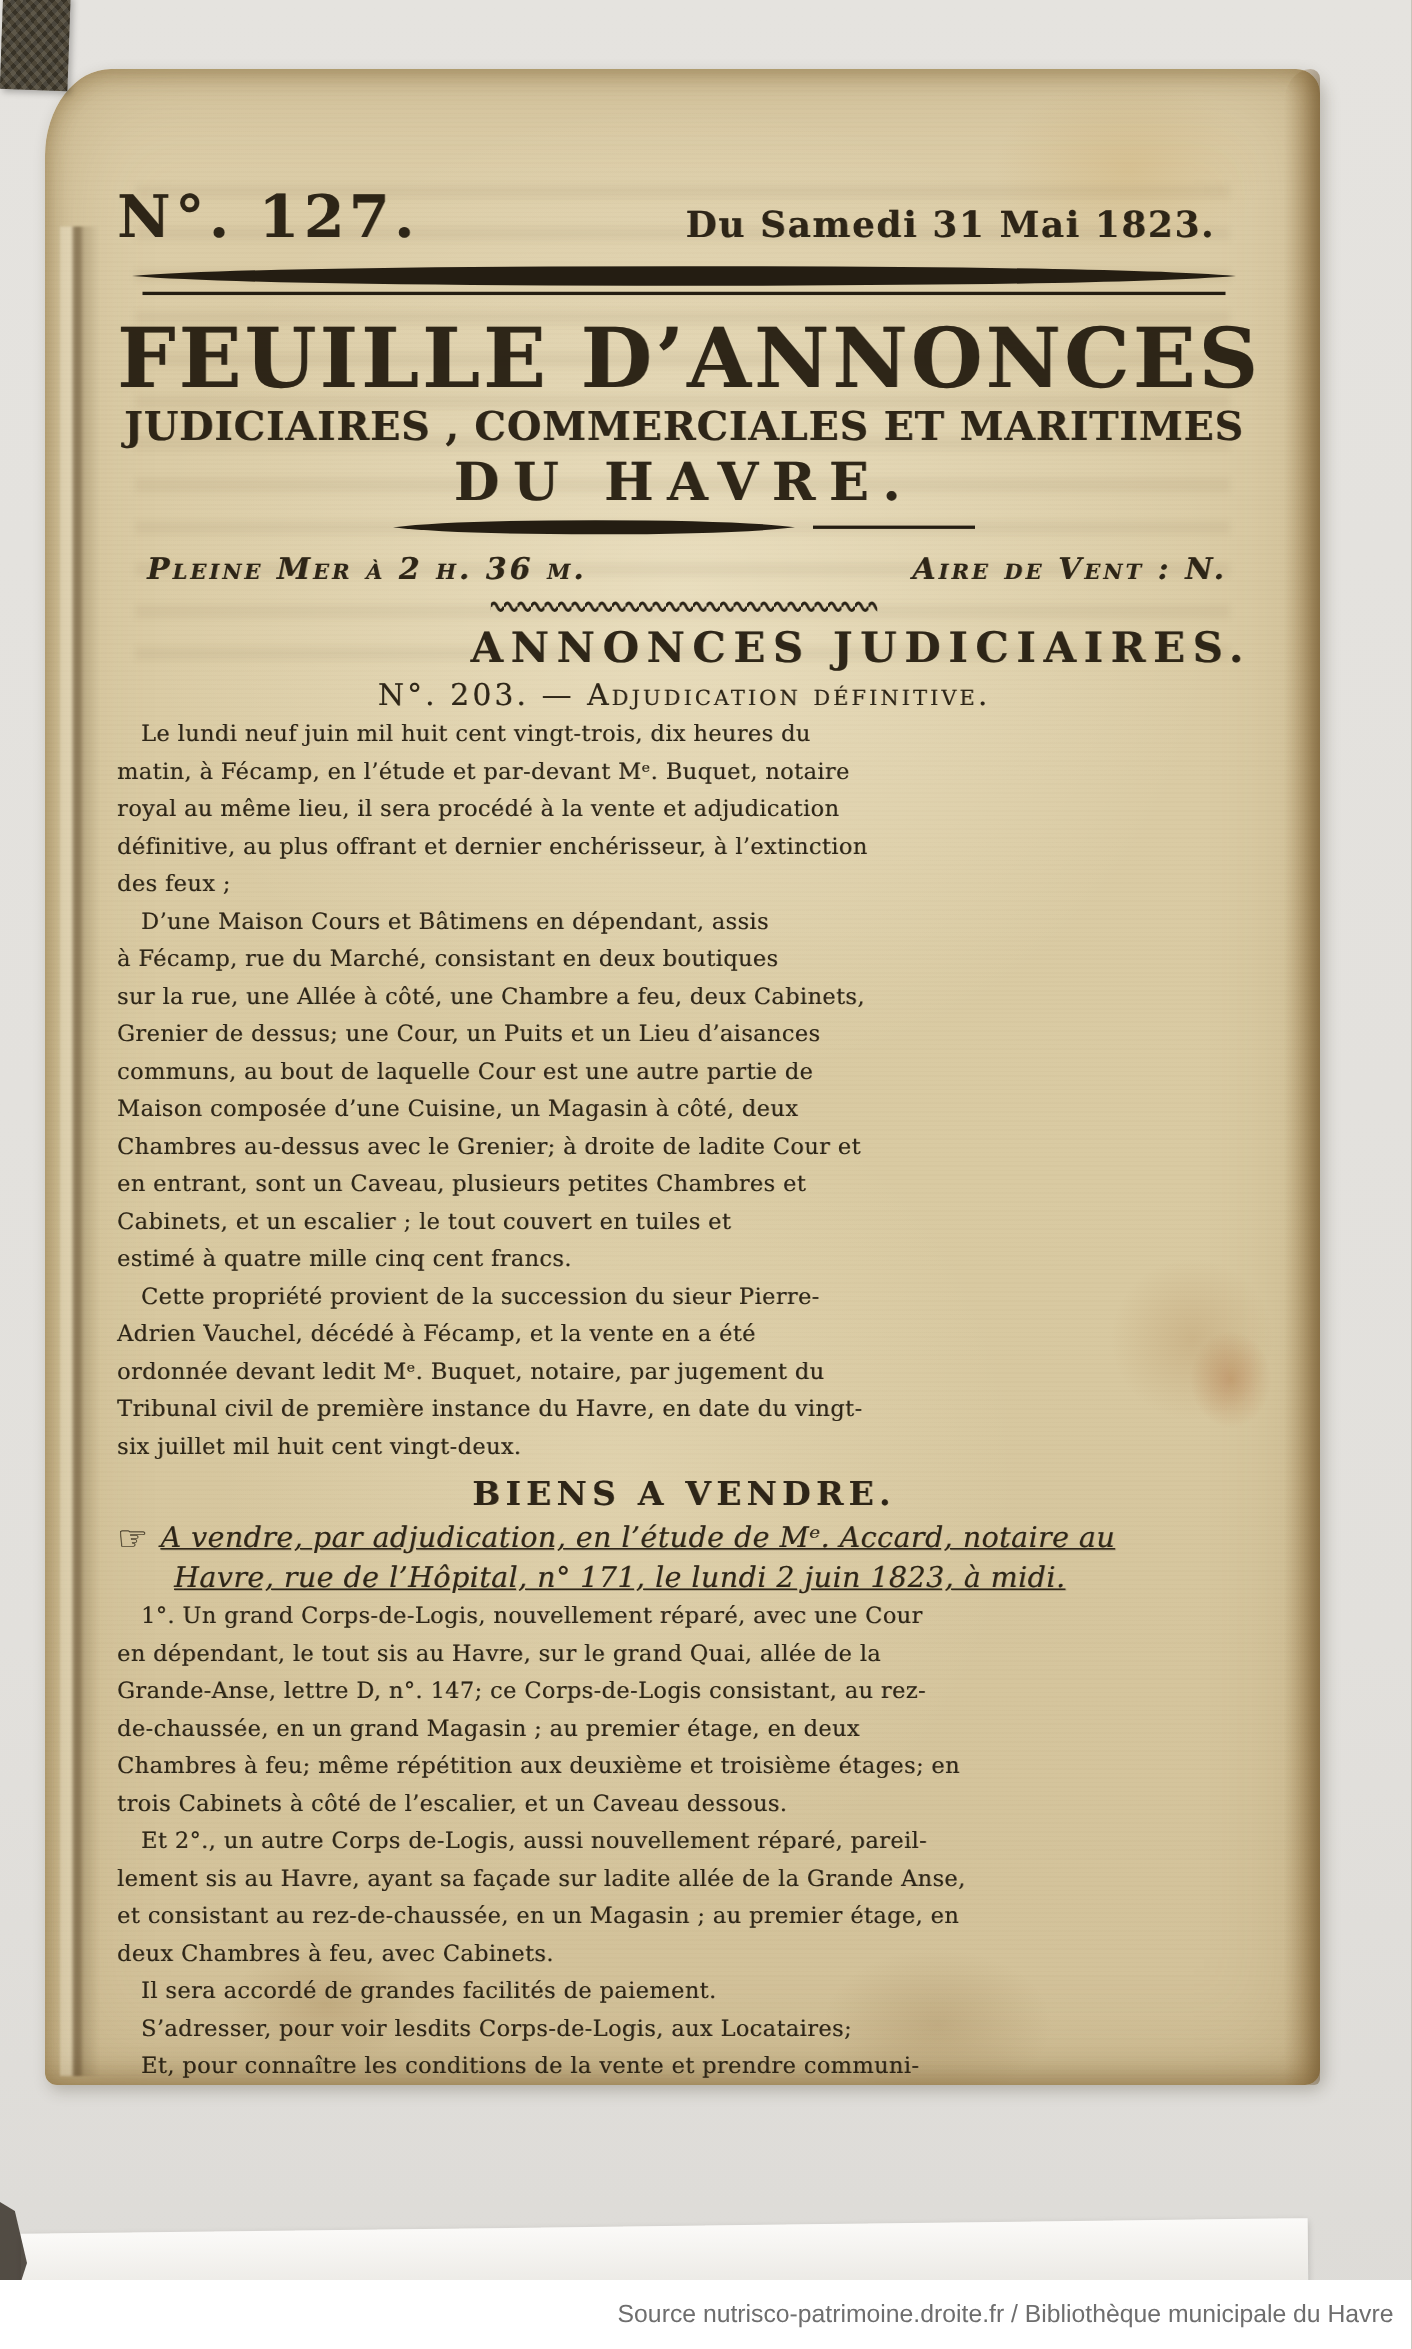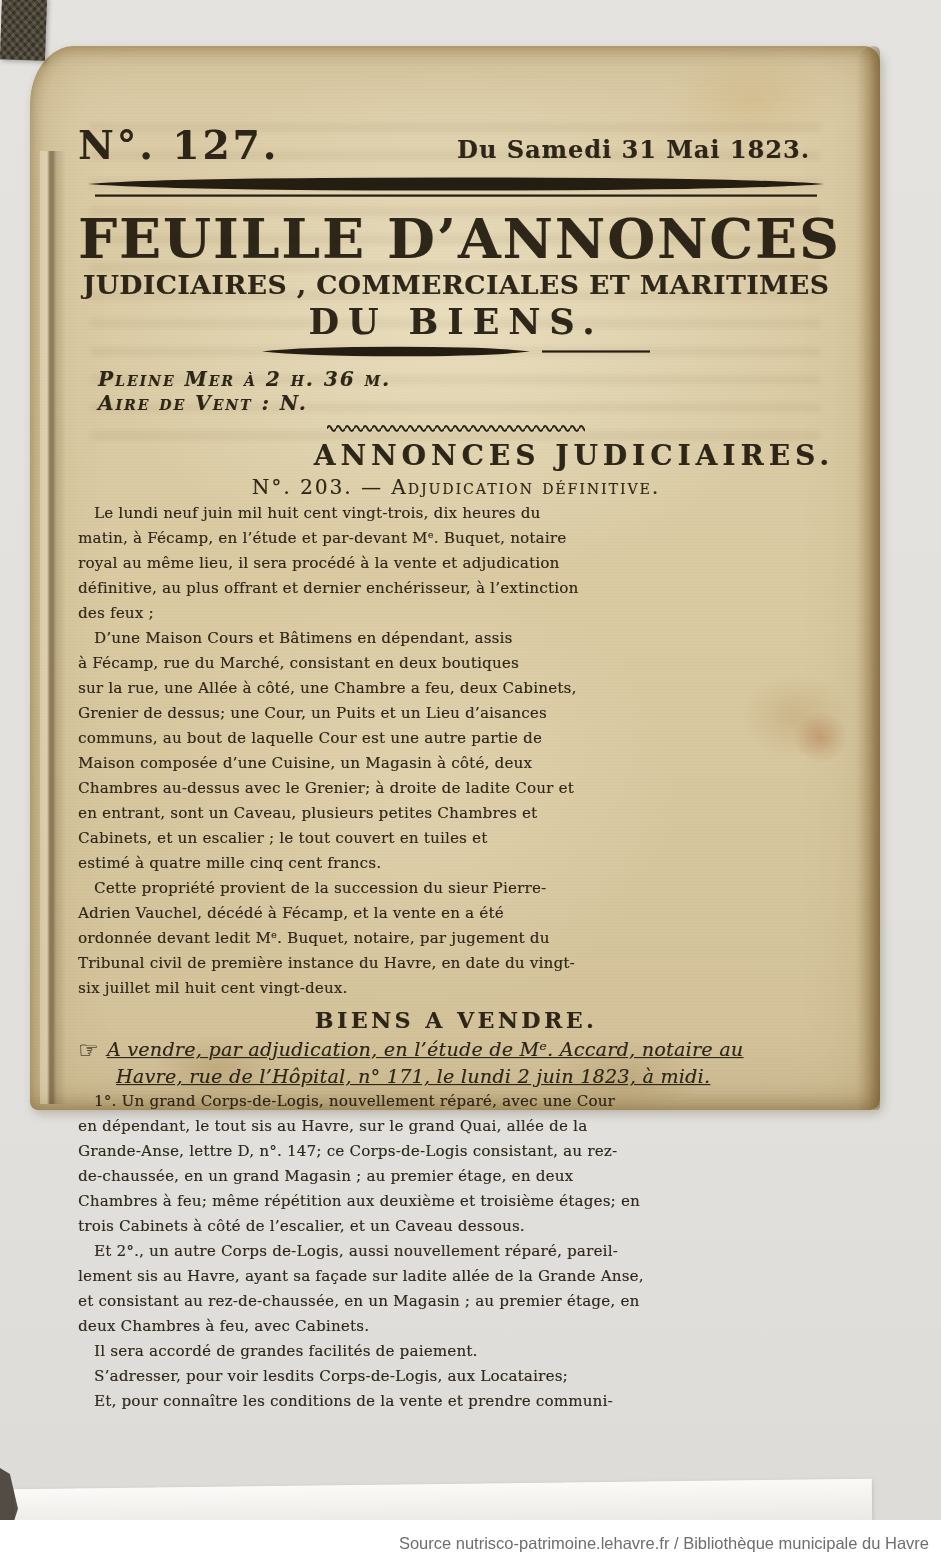--- a/index.html
+++ b/index.html
@@ -13,21 +13,21 @@
   .footer-bar{position:absolute;left:0;bottom:0;width:941px;height:46px;background:#ffffff;
     display:flex;align-items:center;justify-content:flex-end;box-sizing:border-box;padding-right:12px;
     font-family:"Liberation Sans","DejaVu Sans",sans-serif;font-size:16.5px;color:#6e6e6e;}
   .tape{position:absolute;left:1px;top:-4px;width:45px;height:64px;background:#4c4536;
     background-image:repeating-linear-gradient(48deg,rgba(255,255,255,.10) 0 3px,rgba(0,0,0,0) 3px 6px),
       repeating-linear-gradient(-48deg,rgba(0,0,0,.28) 0 3px,rgba(0,0,0,0) 3px 6px);
     transform:rotate(2deg);box-shadow:2px 2px 4px rgba(0,0,0,.25);}
   .wedge{position:absolute;left:0;top:1468px;width:18px;height:74px;background:#39332a;
     clip-path:polygon(0 0,55% 8%,100% 55%,40% 100%,0 100%);opacity:.85;}
   
-  .page{position:absolute;left:30px;top:46px;width:850px;height:1064px;
+  .page{position:absolute;left:30px;top:46px;width:850px;height:1344px;
     border-radius:44px 16px 10px 8px / 58px 16px 10px 8px;
     background-color:#d9caa4;
     background-image:
       radial-gradient(ellipse 60% 35% at 50% 26%,rgba(255,249,228,.40),rgba(255,249,228,0) 70%),
       radial-gradient(ellipse 45% 30% at 45% 70%,rgba(250,242,216,.25),rgba(250,242,216,0) 70%),
       radial-gradient(ellipse 4% 3% at 93% 65%,rgba(160,80,30,.30),rgba(160,80,30,0) 80%),
       radial-gradient(ellipse 8% 5% at 90% 63%,rgba(150,95,40,.18),rgba(150,95,40,0) 80%),
       radial-gradient(ellipse 10% 4% at 22% 96%,rgba(140,100,50,.22),rgba(140,100,50,0) 75%),
       radial-gradient(ellipse 12% 5% at 70% 97%,rgba(135,100,55,.20),rgba(135,100,55,0) 75%),
       radial-gradient(ellipse 14% 6% at 85% 5%,rgba(200,160,90,.25),rgba(200,160,90,0) 75%),
@@ -46,21 +46,21 @@
   .content *{text-shadow:0.4px 0.3px 0 rgba(40,30,15,.45);}
   .header-row{display:flex;justify-content:space-between;align-items:flex-end;padding:0 24px 0 0;}
   .issue-no{font-size:39px;font-weight:bold;letter-spacing:3px;}
   .date{font-size:24px;font-weight:bold;letter-spacing:1px;padding-bottom:4px;}
   .rule-wrap{text-align:center;line-height:0;margin-top:9px;}
   .mast1{margin:12px 0 0;text-align:center;font-size:55px;line-height:58px;font-weight:bold;letter-spacing:2px;white-space:nowrap;}
   .mast2{margin:0;text-align:center;font-size:26.5px;line-height:34px;font-weight:bold;letter-spacing:.5px;white-space:nowrap;}
   .mast3{margin:0;text-align:center;font-size:35px;line-height:40px;font-weight:bold;letter-spacing:9px;}
   .short-rule-wrap{text-align:center;line-height:0;margin-top:4px;}
   .cond-row{display:flex;justify-content:space-between;margin-top:10px;padding:0 16px 0 20px;
-    font-style:italic;font-weight:bold;font-variant:small-caps;font-size:20px;letter-spacing:2px;flex-direction:column;}
+    font-style:italic;font-weight:bold;font-variant:small-caps;font-size:20px;letter-spacing:2px;}
   .wavy-wrap{text-align:center;line-height:0;margin-top:7px;}
   .sec-head{margin-top:7px;text-align:right;font-size:28px;font-weight:bold;letter-spacing:5px;line-height:34px;}
   .notice-no{text-align:center;font-variant:small-caps;font-size:20px;letter-spacing:2px;line-height:28px;}
   .notice-title{font-style:italic;font-size:20.5px;line-height:26px;text-align:center;white-space:pre-line;letter-spacing:.6px;}
   .para{margin:0;font-size:15px;line-height:25px;white-space:pre-line;text-indent:16px;letter-spacing:.25px;}
   .sec-head2{margin:6px 0 3px;text-align:center;font-size:22px;font-weight:bold;letter-spacing:3.5px;}
   .avendre{font-style:italic;font-size:19px;line-height:26px;padding-left:38px;text-indent:-38px;letter-spacing:.3px;}
   .intro-text{white-space:pre-line;text-decoration:underline;}
   .manicule{font-family:"DejaVu Sans",sans-serif;font-style:normal;font-size:23px;vertical-align:-2px;padding-right:8px;}
   .ghost{position:absolute;left:60px;right:60px;top:64px;height:330px;pointer-events:none;
@@ -85,21 +85,21 @@
 
       <div class="rule-wrap">
         <svg width="742" height="21" viewBox="0 0 742 21" aria-hidden="true">
           <path d="M3 7 Q85 0.5 371 0.5 Q657 0.5 739 7 Q657 13.5 371 13.5 Q85 13.5 3 7 Z" fill="#241d12"></path>
           <rect x="10" y="17.5" width="722" height="2.2" fill="#241d12"></rect>
         </svg>
       </div>
 
       <h1 class="mast1">FEUILLE D’ANNONCES</h1>
       <h2 class="mast2">JUDICIAIRES , COMMERCIALES ET MARITIMES</h2>
-      <h2 class="mast3">DU BIENS.</h2>
+      <h2 class="mast3">DU HAVRE.</h2>
 
       <div class="short-rule-wrap">
         <svg width="392" height="11" viewBox="0 0 392 11" aria-hidden="true">
           <path d="M2 5.5 Q42 0.8 137 0.8 Q232 0.8 270 5.5 Q232 10.2 137 10.2 Q42 10.2 2 5.5 Z" fill="#241d12"></path>
           <rect x="282" y="4.4" width="108" height="2.2" fill="#241d12"></rect>
         </svg>
       </div>
 
       <div class="cond-row">
         <div>Pleine Mer à 2 h. 36 m.</div>
@@ -165,16 +165,16 @@
     </div>
 
     <div class="crease"></div>
     <div class="edge-right"></div>
   </div>
 
   <div class="tape"></div>
   <div class="wedge"></div>
 
   <div class="footer-bar">
-    <span>Source nutrisco-patrimoine.lehavre.fr / Bibliothèque municipale du Havre</span>
+    <span>Source nutrisco-patrimoine.droite.fr / Bibliothèque municipale du Havre</span>
   </div>
 
 </div>
 
 </body></html>

